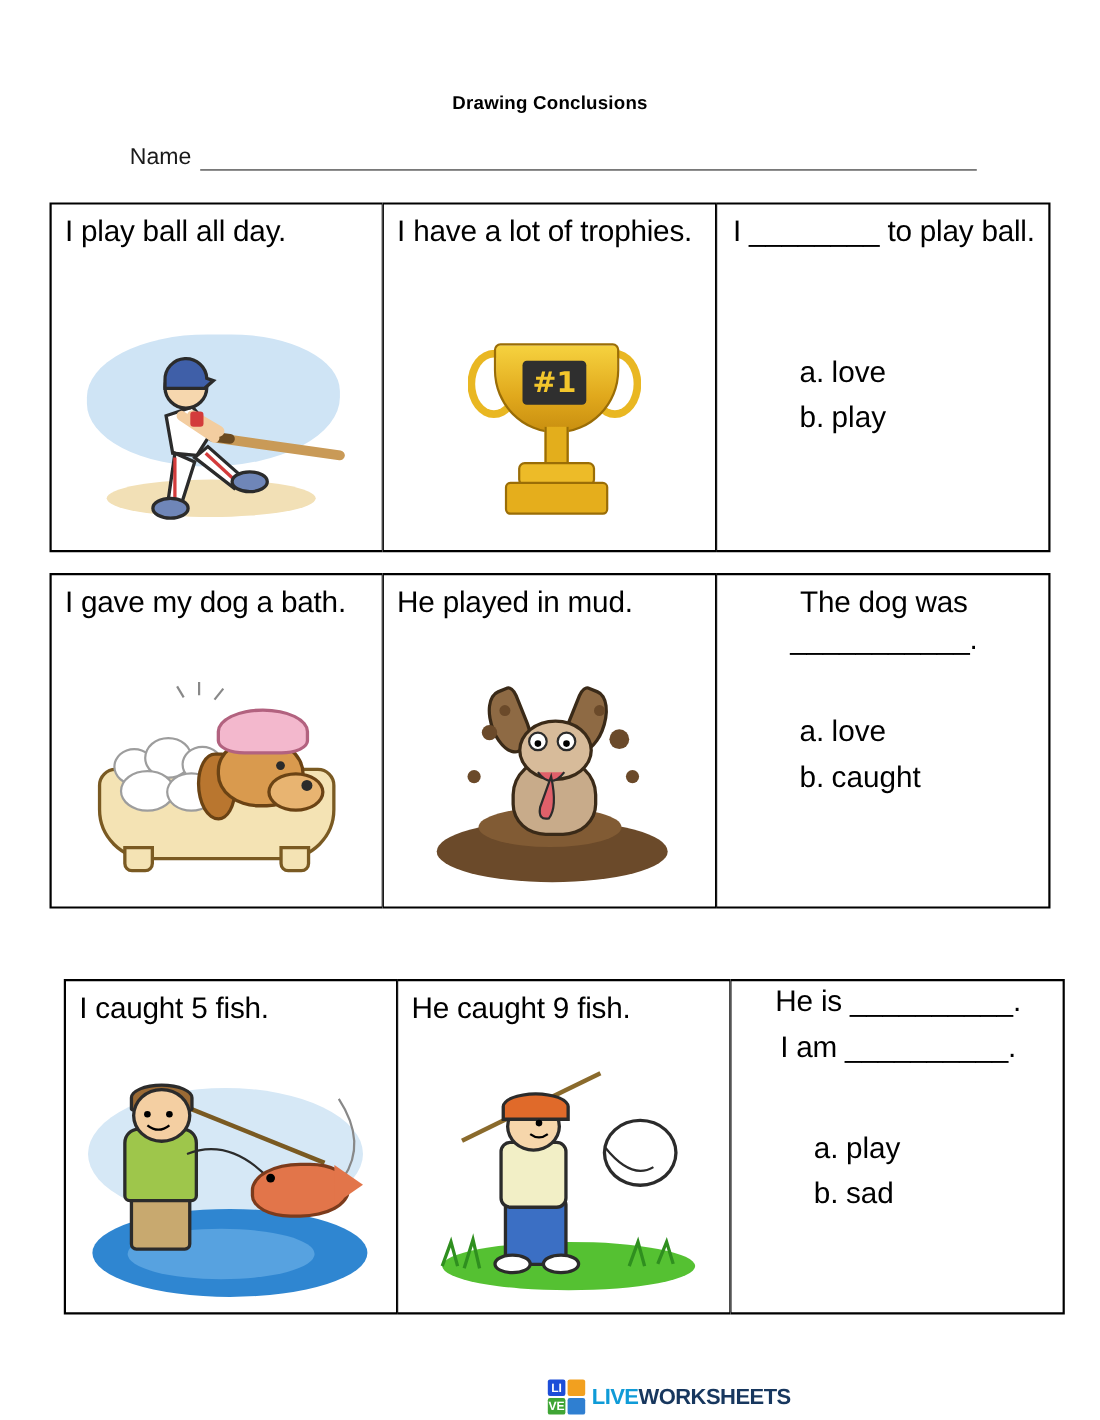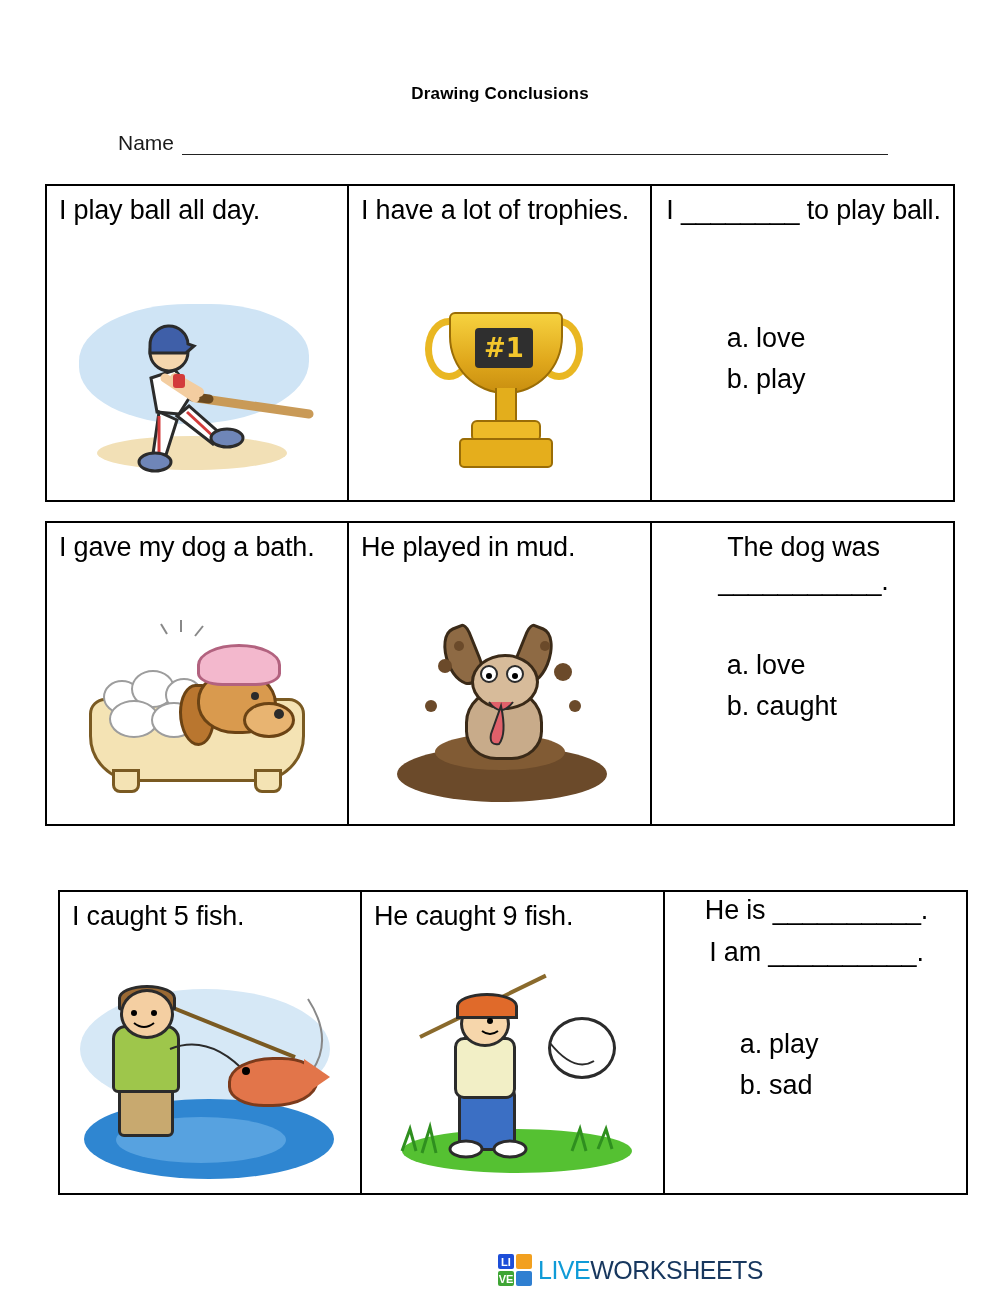--- a/index.html
+++ b/index.html
@@ -439,22 +439,22 @@
     align-items: center;
     justify-content: center;
     border-radius: 2px;
   }
   .lm-l { background: #1d4ed8; }
   .lm-i { background: #f2a01f; }
   .lm-v { background: #3fa535; }
   .lm-e { background: #2f7fd1; }
   .logo-text {
     font-family: "Liberation Sans", sans-serif;
-    font-weight: normal;
-    font-size: 25px;
+    font-weight: bold;
+    font-size: 20px;
     letter-spacing: -0.5px;
   }
   .lt-live { color: #0f9bd7; }
   .lt-ws { color: #17375e; }
 </style>
 </head>
 <body>
 
 <div class="page">
 

